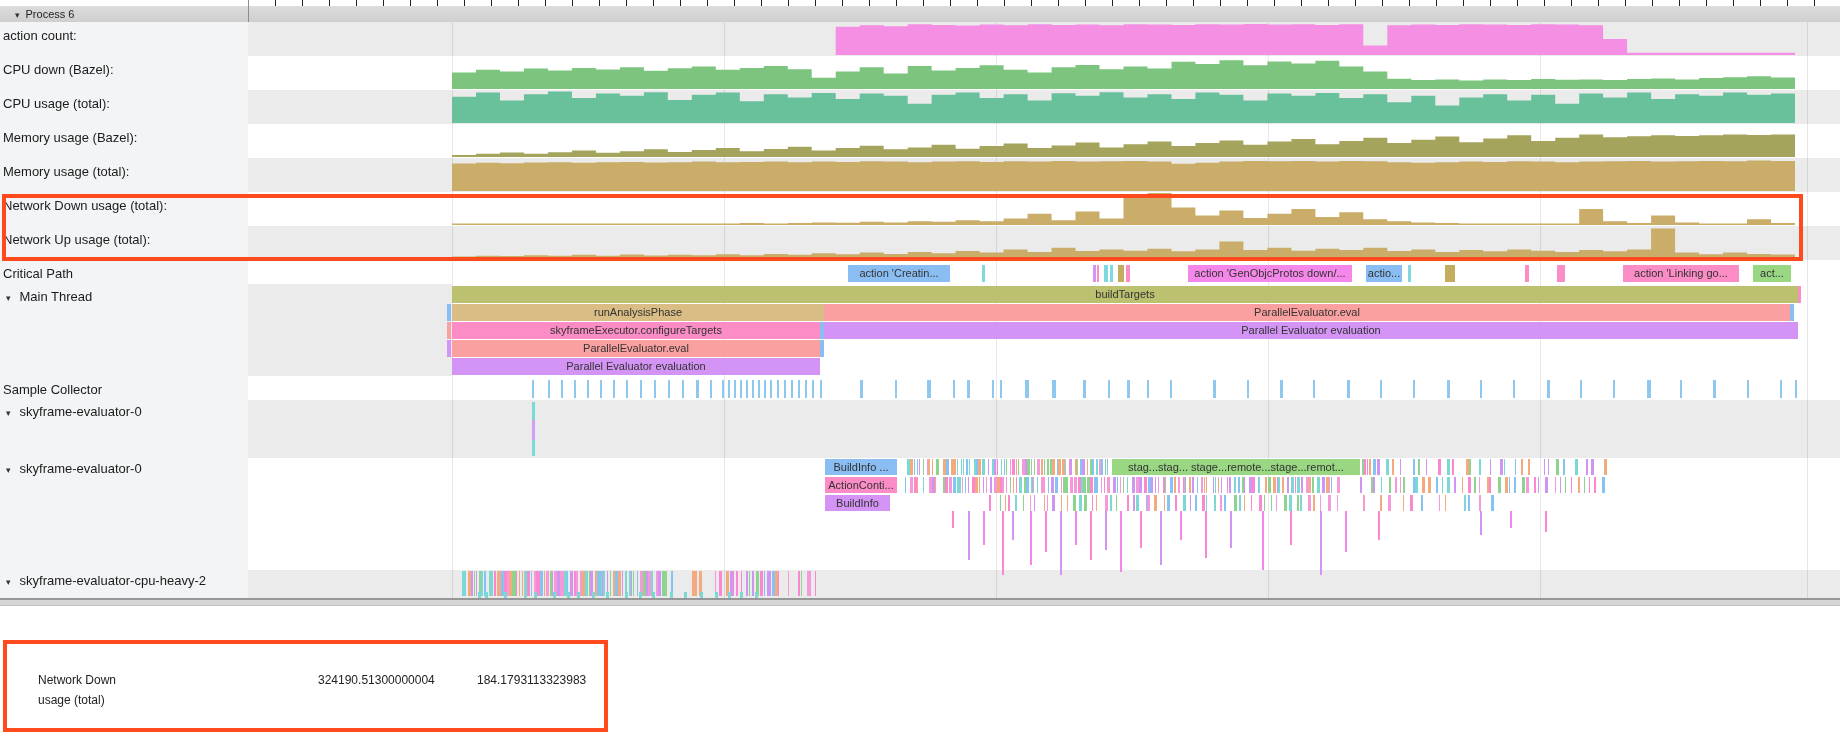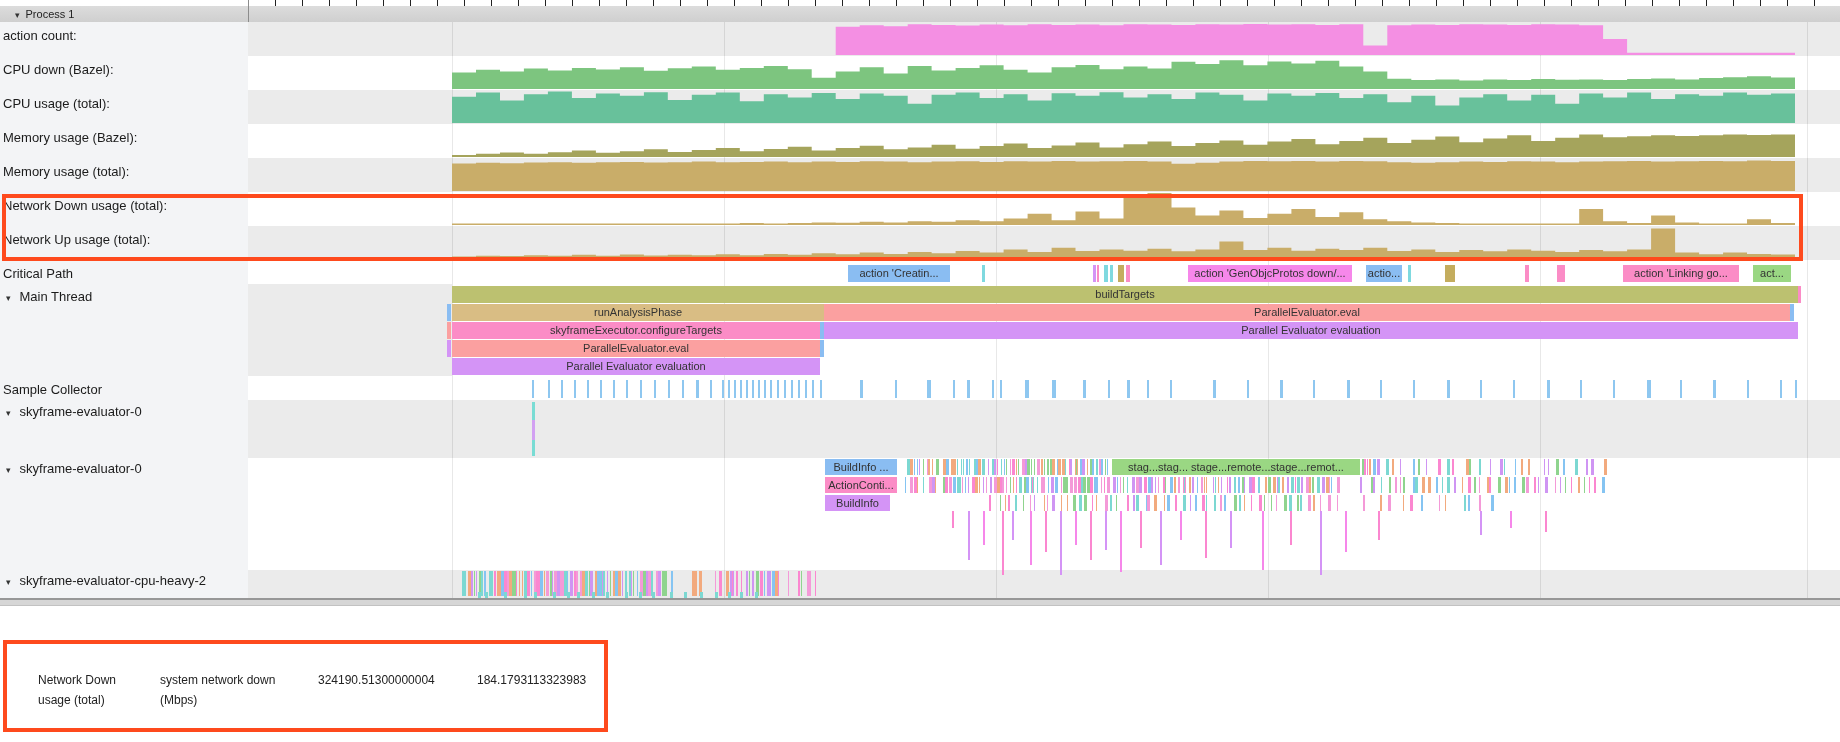--- a/index.html
+++ b/index.html
@@ -48,21 +48,21 @@
 </style>
 </head>
 <body>
 
 <div id="app">
 
   <div class="abs" id="tracks">
     <div class="abs" id="ruler"></div>
     <div class="abs" id="ruler-ticks"></div>
     <div class="abs" id="process-header">
-      <span class="tri">▾</span><span>Process 1</span>
+      <span class="tri">▾</span><span>Process 6</span>
     </div>
     <div class="abs" id="left-panel"></div>
     <div class="abs" id="panel-border"></div>
     <div class="abs" id="gen">
         <div class="rowbg" style="top: 22px; height: 34px; background: rgb(235, 235, 235);"></div>
         <div class="rowbg" style="top: 56px; height: 34px; background: rgb(255, 255, 255);"></div>
         <div class="rowbg" style="top: 90px; height: 34px; background: rgb(235, 235, 235);"></div>
         <div class="rowbg" style="top: 124px; height: 34px; background: rgb(255, 255, 255);"></div>
         <div class="rowbg" style="top: 158px; height: 34px; background: rgb(235, 235, 235);"></div>
         <div class="rowbg" style="top: 192px; height: 34px; background: rgb(255, 255, 255);"></div>
@@ -676,20 +676,19 @@
         <div class="track-label" style="left: 6px; top: 404px;"><span class="tri">▾</span><span>skyframe-evaluator-0</span></div>
         <div class="track-label" style="left: 6px; top: 461px;"><span class="tri">▾</span><span>skyframe-evaluator-0</span></div>
         <div class="track-label" style="left: 6px; top: 573px;"><span class="tri">▾</span><span>skyframe-evaluator-cpu-heavy-2</span></div>
       </div>
   </div>
 
   <div class="abs" id="divider"></div>
 
   <div class="abs" id="bottom">
     <div class="td c0">Network Down usage (total)</div>
-    <div class="td c1">system network down (Mbps)</div>
     <div class="td c2">324190.51300000004</div>
     <div class="td c3">184.1793113323983</div>
   </div>
 
 <div class="hl-box" style="left: 2px; top: 194px; width: 1801px; height: 67px; border-color: rgb(254, 74, 29);"></div>
     <div class="hl-box" style="left: 3px; top: 640px; width: 605px; height: 92px; border-color: rgb(254, 74, 29);"></div>
   </div>
 
 </body></html>

